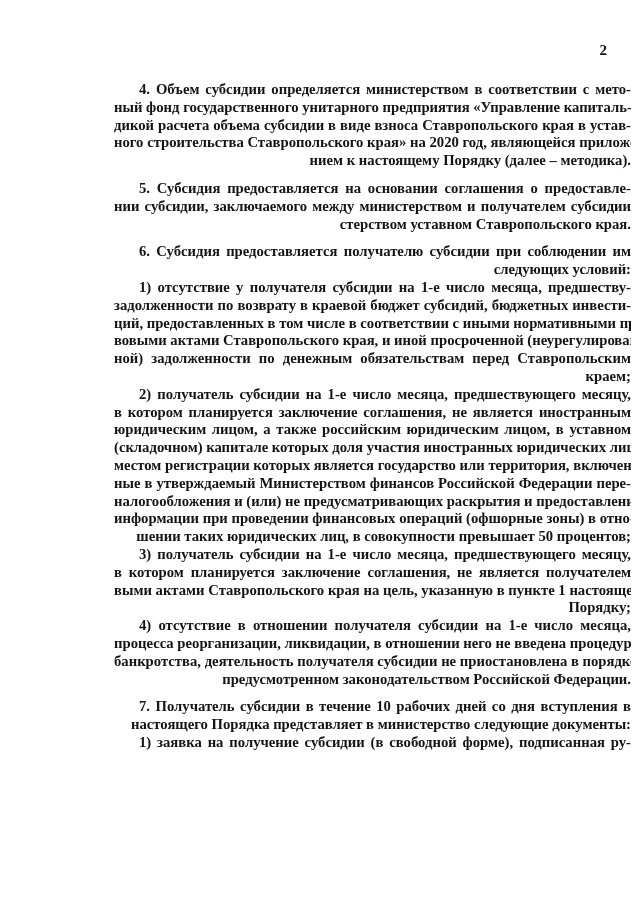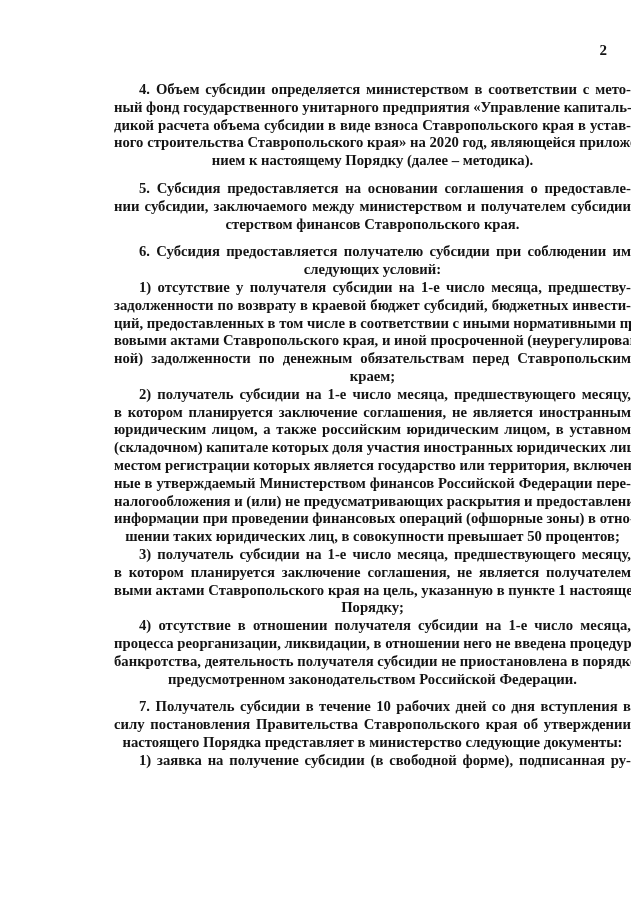--- a/index.html
+++ b/index.html
@@ -41,21 +41,21 @@
   .para.gap {
     margin-top: 10px;
   }
   .line {
     display: block;
     font-size: 14.7px;
     font-weight: 700;
     line-height: 17.8px;
     height: 17.8px;
     white-space: nowrap;
-    text-align: center;
+    text-align: right;
     color: #141414;
   }
   .line.just {
     text-align: justify;
     text-align-last: justify;
   }
   .line.indent {
     text-indent: 25px;
   }
 </style>
@@ -68,21 +68,21 @@
       <p class="para">
         <span class="line just indent">4. Объем субсидии определяется министерством в соответствии с мето-</span>
         <span class="line just">ный фонд государственного унитарного предприятия «Управление капиталь-</span>
         <span class="line just">дикой расчета объема субсидии в виде взноса Ставропольского края в устав-</span>
         <span class="line just">ного строительства Ставропольского края» на 2020 год, являющейся приложе-</span>
         <span class="line">нием к настоящему Порядку (далее – методика).</span>
       </p>
       <p class="para gap">
         <span class="line just indent">5. Субсидия предоставляется на основании соглашения о предоставле-</span>
         <span class="line just">нии субсидии, заключаемого между министерством и получателем субсидии</span>
-        <span class="line">стерством финансов Ставропольского края.</span>
+        <span class="line">стерством уставном Ставропольского края.</span>
       </p>
       <p class="para gap">
         <span class="line just indent">6. Субсидия предоставляется получателю субсидии при соблюдении им</span>
         <span class="line">следующих условий:</span>
       </p>
       <p class="para">
         <span class="line just indent">1) отсутствие у получателя субсидии на 1-е число месяца, предшеству-</span>
         <span class="line just">задолженности по возврату в краевой бюджет субсидий, бюджетных инвести-</span>
         <span class="line just">ций, предоставленных в том числе в соответствии с иными нормативными пра-</span>
         <span class="line just">вовыми актами Ставропольского края, и иной просроченной (неурегулирован-</span>
@@ -107,20 +107,19 @@
         <span class="line">Порядку;</span>
       </p>
       <p class="para">
         <span class="line just indent">4) отсутствие в отношении получателя субсидии на 1-е число месяца,</span>
         <span class="line just">процесса реорганизации, ликвидации, в отношении него не введена процедура</span>
         <span class="line just">банкротства, деятельность получателя субсидии не приостановлена в порядке,</span>
         <span class="line">предусмотренном законодательством Российской Федерации.</span>
       </p>
       <p class="para gap">
         <span class="line just indent">7. Получатель субсидии в течение 10 рабочих дней со дня вступления в</span>
-        <span class="line just">силу постановления Правительства Ставропольского края об утверждении</span>
         <span class="line">настоящего Порядка представляет в министерство следующие документы:</span>
       </p>
       <p class="para">
         <span class="line just indent">1) заявка на получение субсидии (в свободной форме), подписанная ру-</span>
       </p>
     </div>
 </div>
 
 </body></html>

